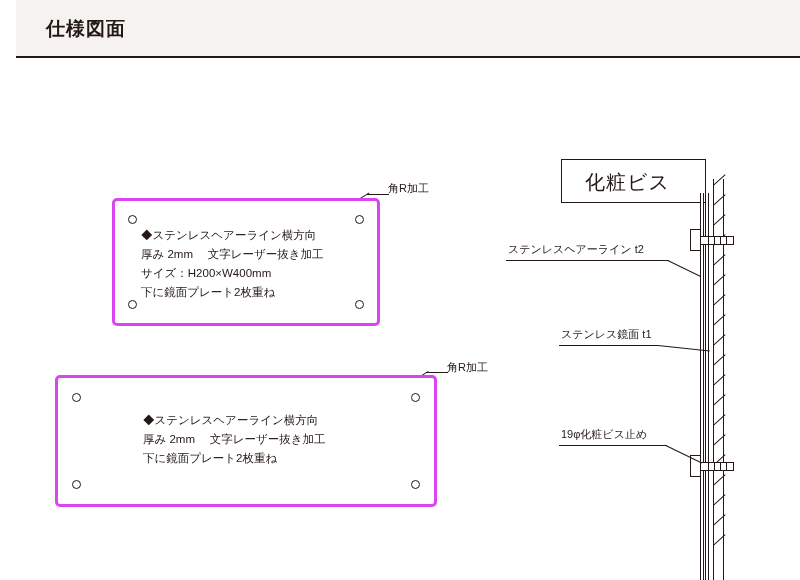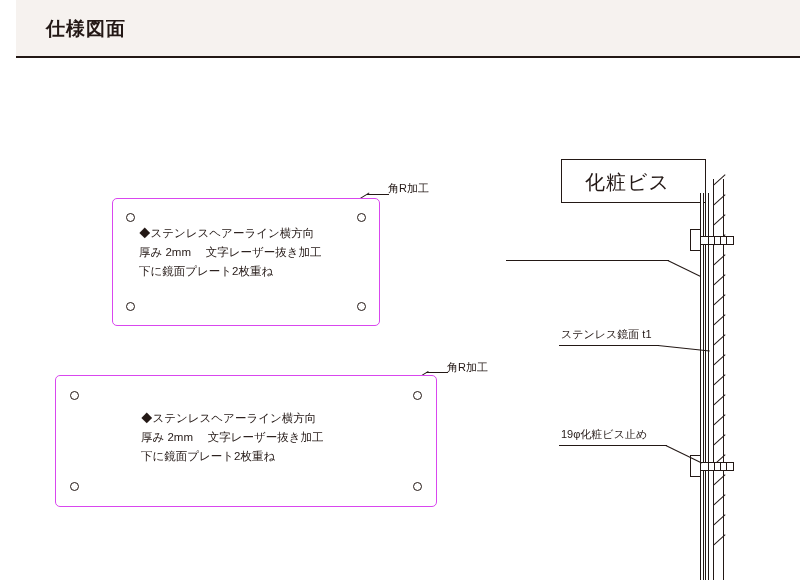--- a/index.html
+++ b/index.html
@@ -38,21 +38,21 @@
     position: absolute;
     left: 0;
     top: 74px;
     width: 800px;
     height: 522px;
     margin-top: 19px;
   }
   
   .plate {
     position: absolute;
-    border: 1px solid #d946ef;
+    border: 3px solid #d946ef;
     border-radius: 5px;
     background: #ffffff;
     box-sizing: border-box;
     padding-left: 16px;
   }
   .plate-1 {
     left: 112px;
     top: 105px;
     width: 268px;
     height: 128px;
@@ -205,20 +205,21 @@
   <div class="lead-diag" style="left:352px; top:110px; width:20px; transform:rotate(-32deg);"></div>
 
   <div class="plate plate-1">
     <div class="screw" style="left:13px; top:14px;"></div>
     <div class="screw" style="right:13px; top:14px;"></div>
     <div class="screw" style="left:13px; bottom:14px;"></div>
     <div class="screw" style="right:13px; bottom:14px;"></div>
     <div class="plate-text">
       <div>◆ステンレスヘアーライン横方向</div>
       <div>厚み 2mm 　文字レーザー抜き加工</div>
+      <div>サイズ：H200×W400mm</div>
       <div>下に鏡面プレート2枚重ね</div>
     </div>
   </div>
 
   <div class="callout" style="left:447px; top:267px;">角R加工</div>
   <div class="lead lead-h" style="left:426px; top:279px; width:22px;"></div>
   <div class="lead-diag" style="left:412px; top:288px; width:19px; transform:rotate(-32deg);"></div>
 
   <div class="plate plate-2">
     <div class="screw" style="left:14px; top:15px;"></div>
@@ -268,20 +269,21 @@
   <div class="screw-thread" style="left:720px; top:143px;"></div>
   <div class="screw-thread" style="left:726px; top:143px;"></div>
 
   <div class="bracket" style="left:690px; top:362px; width:11px; height:22px;"></div>
   <div class="screw-body" style="left:700px; top:369px; width:34px;"></div>
   <div class="screw-thread" style="left:708px; top:369px;"></div>
   <div class="screw-thread" style="left:714px; top:369px;"></div>
   <div class="screw-thread" style="left:720px; top:369px;"></div>
   <div class="screw-thread" style="left:726px; top:369px;"></div>
 
+  <div class="callout" style="left:508px; top:149px;">ステンレスヘアーライン t2</div>
   <div class="lead lead-h" style="left:506px; top:167px; width:163px;"></div>
   <div class="lead-diag" style="left:668px; top:167px; width:36px; transform:rotate(26deg);"></div>
 
   <div class="callout" style="left:561px; top:234px;">ステンレス鏡面 t1</div>
   <div class="lead lead-h" style="left:559px; top:252px; width:100px;"></div>
   <div class="lead-diag" style="left:658px; top:252px; width:52px; transform:rotate(6deg);"></div>
 
   <div class="callout" style="left:561px; top:334px;">19φ化粧ビス止め</div>
   <div class="lead lead-h" style="left:559px; top:352px; width:108px;"></div>
   <div class="lead-diag" style="left:666px; top:352px; width:40px; transform:rotate(26deg);"></div>

